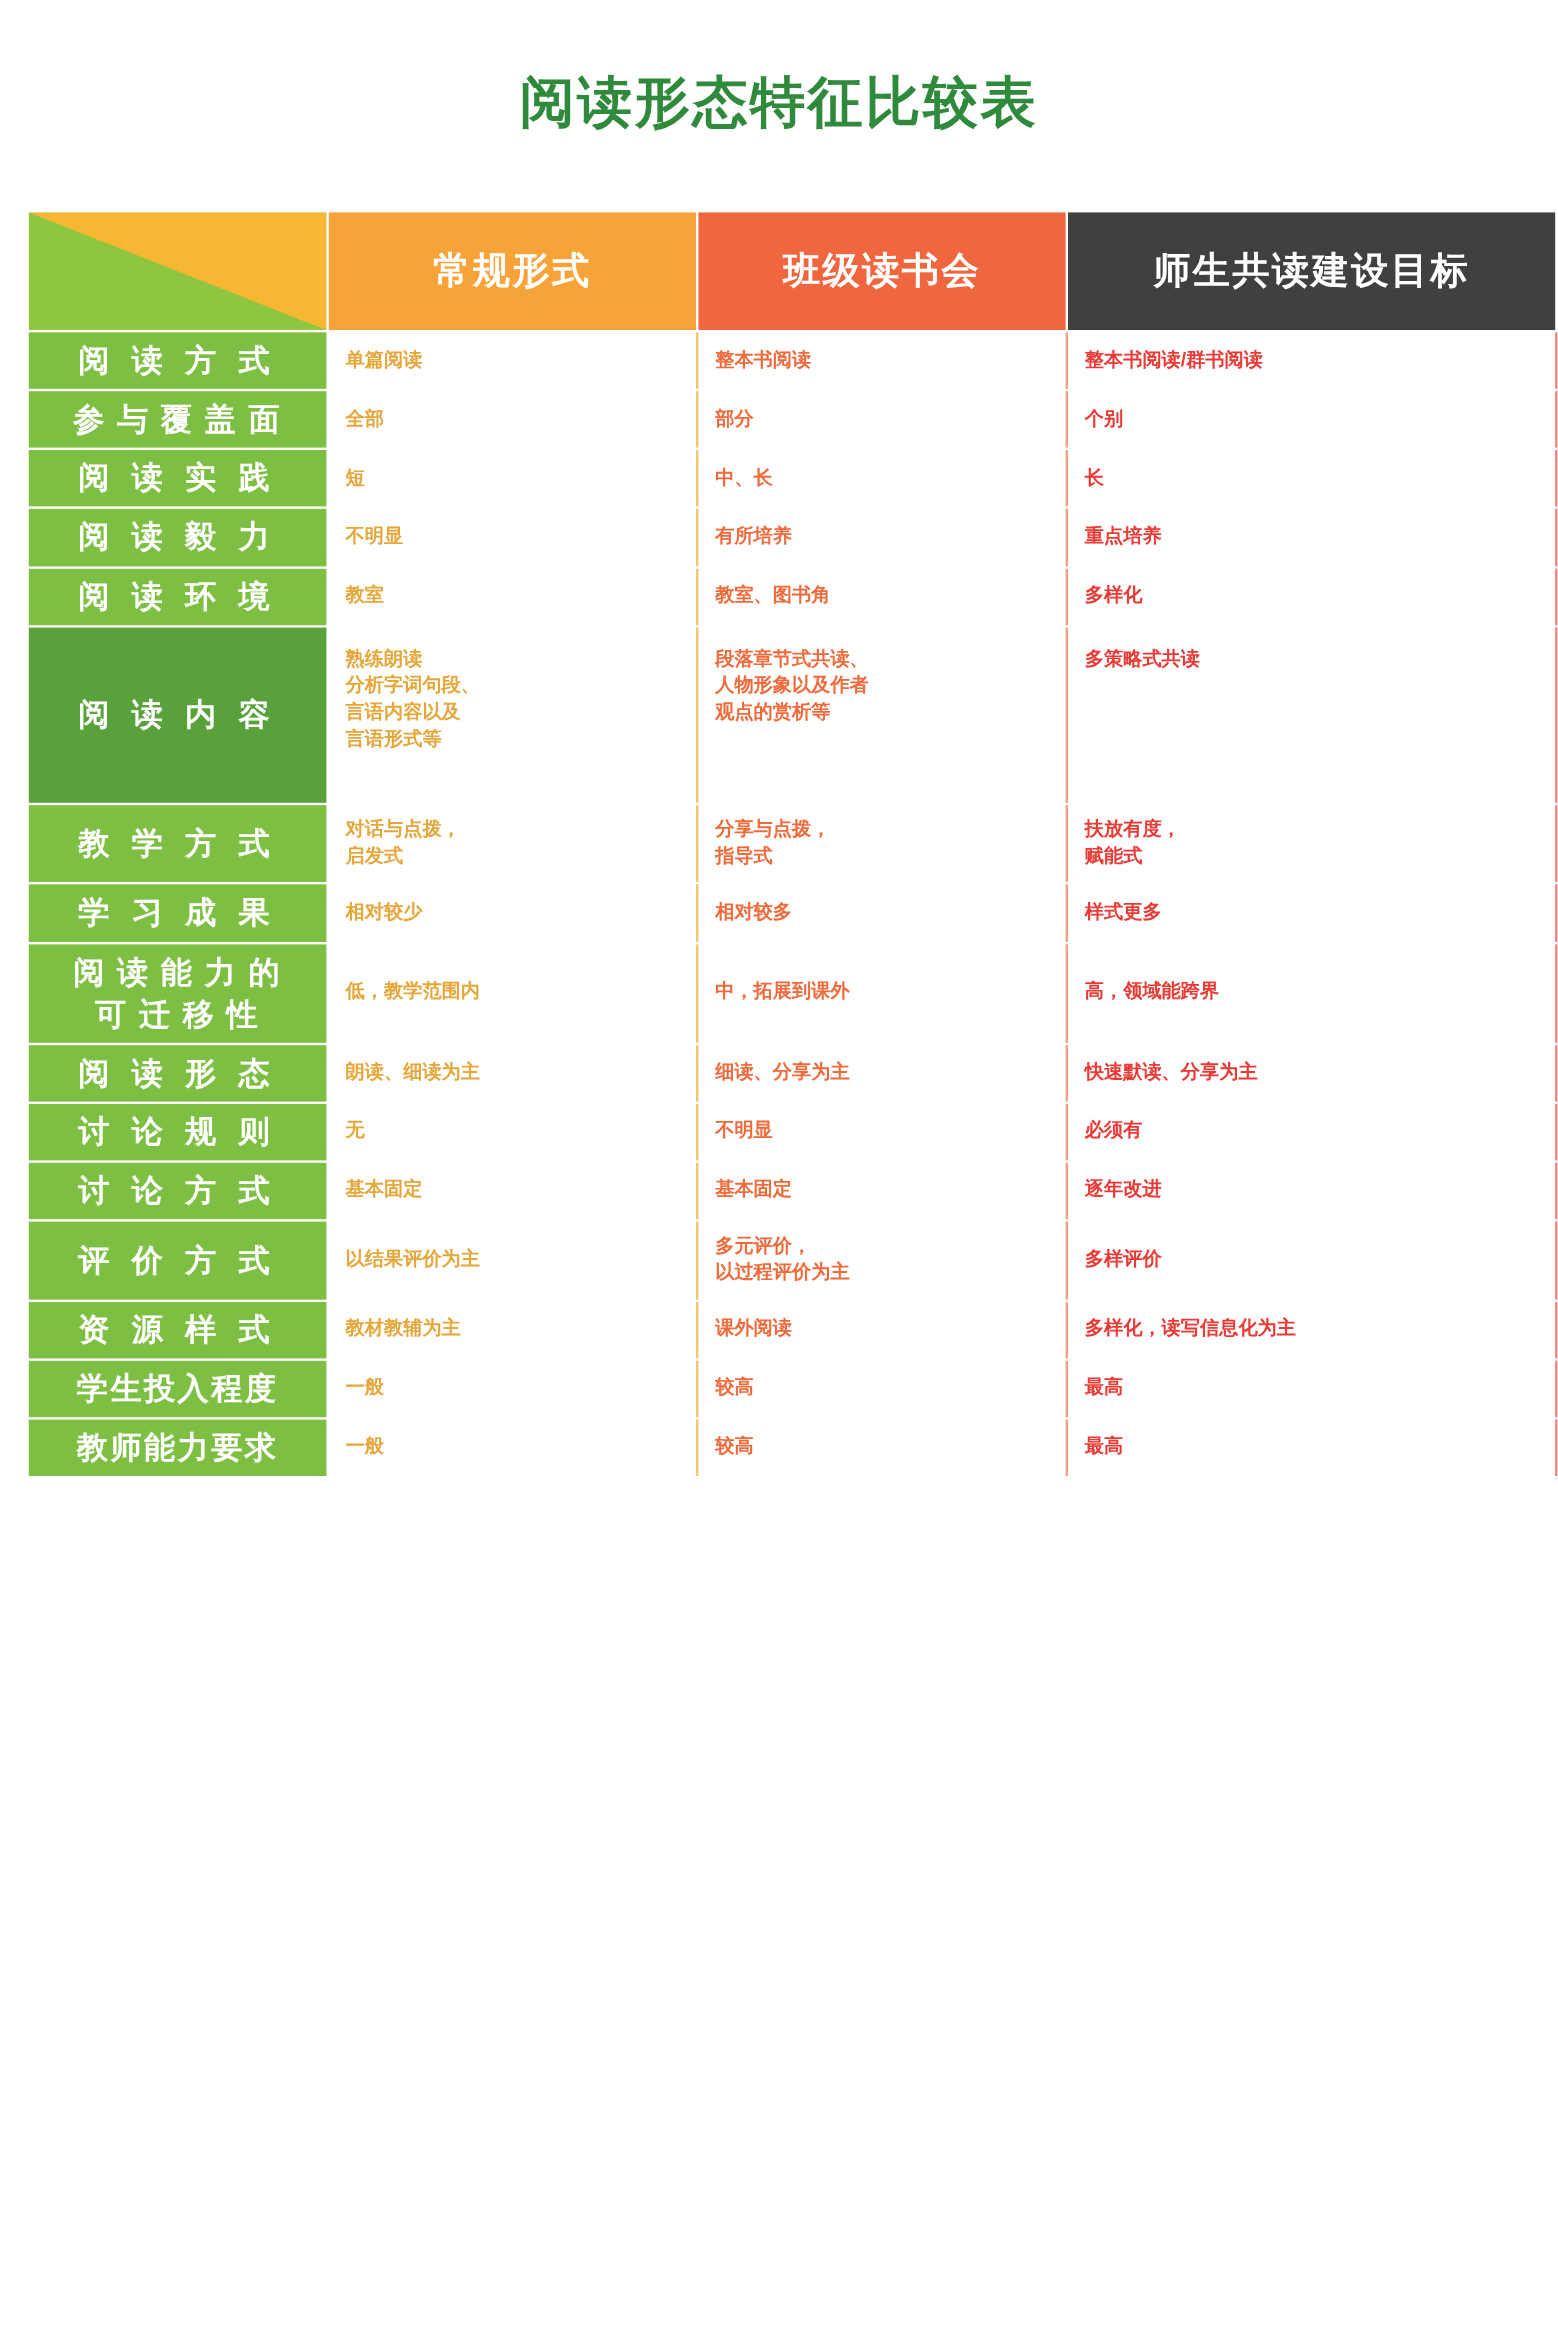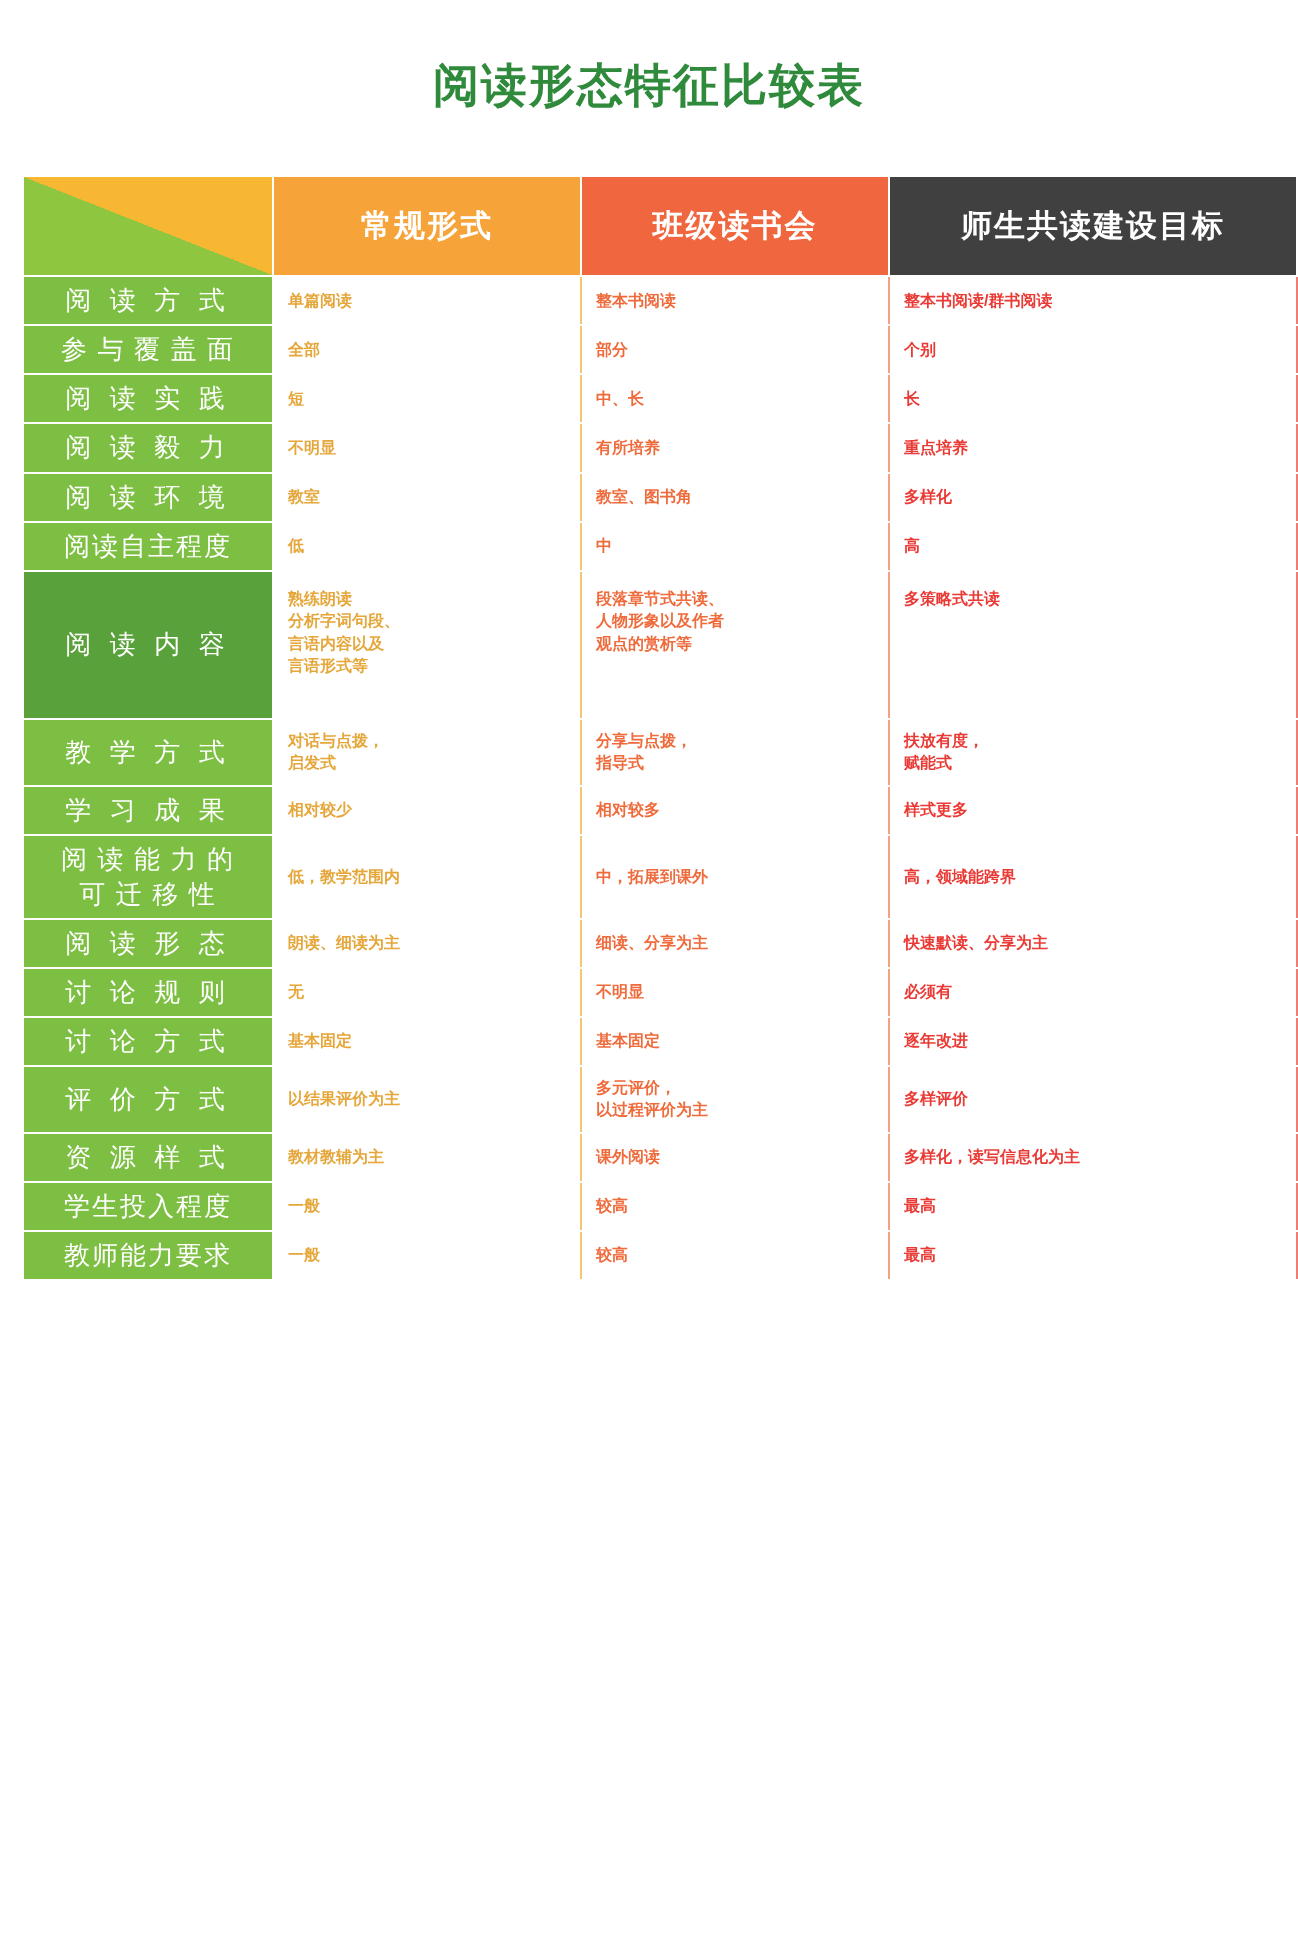--- a/index.html
+++ b/index.html
@@ -66,21 +66,21 @@
   }
   th.h1 { background: #f6a33a; }
   th.h2 { background: #f0673f; }
   th.h3 { background: #404040; }
 
   
   td.label {
     background: #7dbf42;
     color: #ffffff;
     font-family: "Liberation Serif", serif;
-    font-weight: normal;
+    font-weight: bold;
     font-size: 26px;
     letter-spacing: 6px;
     text-align: center;
     padding: 6px 4px;
     border: 2px solid #ffffff;
     vertical-align: middle;
     line-height: 1.35;
   }
   td.label.dark { background: #59a13a; }
   td.label.tight { letter-spacing: 2px; }
@@ -169,26 +169,20 @@
           <td class="cell col3">重点培养</td>
         </tr>
 
         <tr>
           <td class="label">阅 读 环 境</td>
           <td class="cell col1">教室</td>
           <td class="cell col2">教室、图书角</td>
           <td class="cell col3">多样化</td>
         </tr>
 
-        <tr>
-          <td class="label tight">阅读自主程度</td>
-          <td class="cell col1">低</td>
-          <td class="cell col2">中</td>
-          <td class="cell col3">高</td>
-        </tr>
 
         <tr class="tall">
           <td class="label dark">阅 读 内 容</td>
           <td class="cell col1 multiline">熟练朗读
 分析字词句段、
 言语内容以及
 言语形式等</td>
           <td class="cell col2 multiline">段落章节式共读、
 人物形象以及作者
 观点的赏析等</td>

